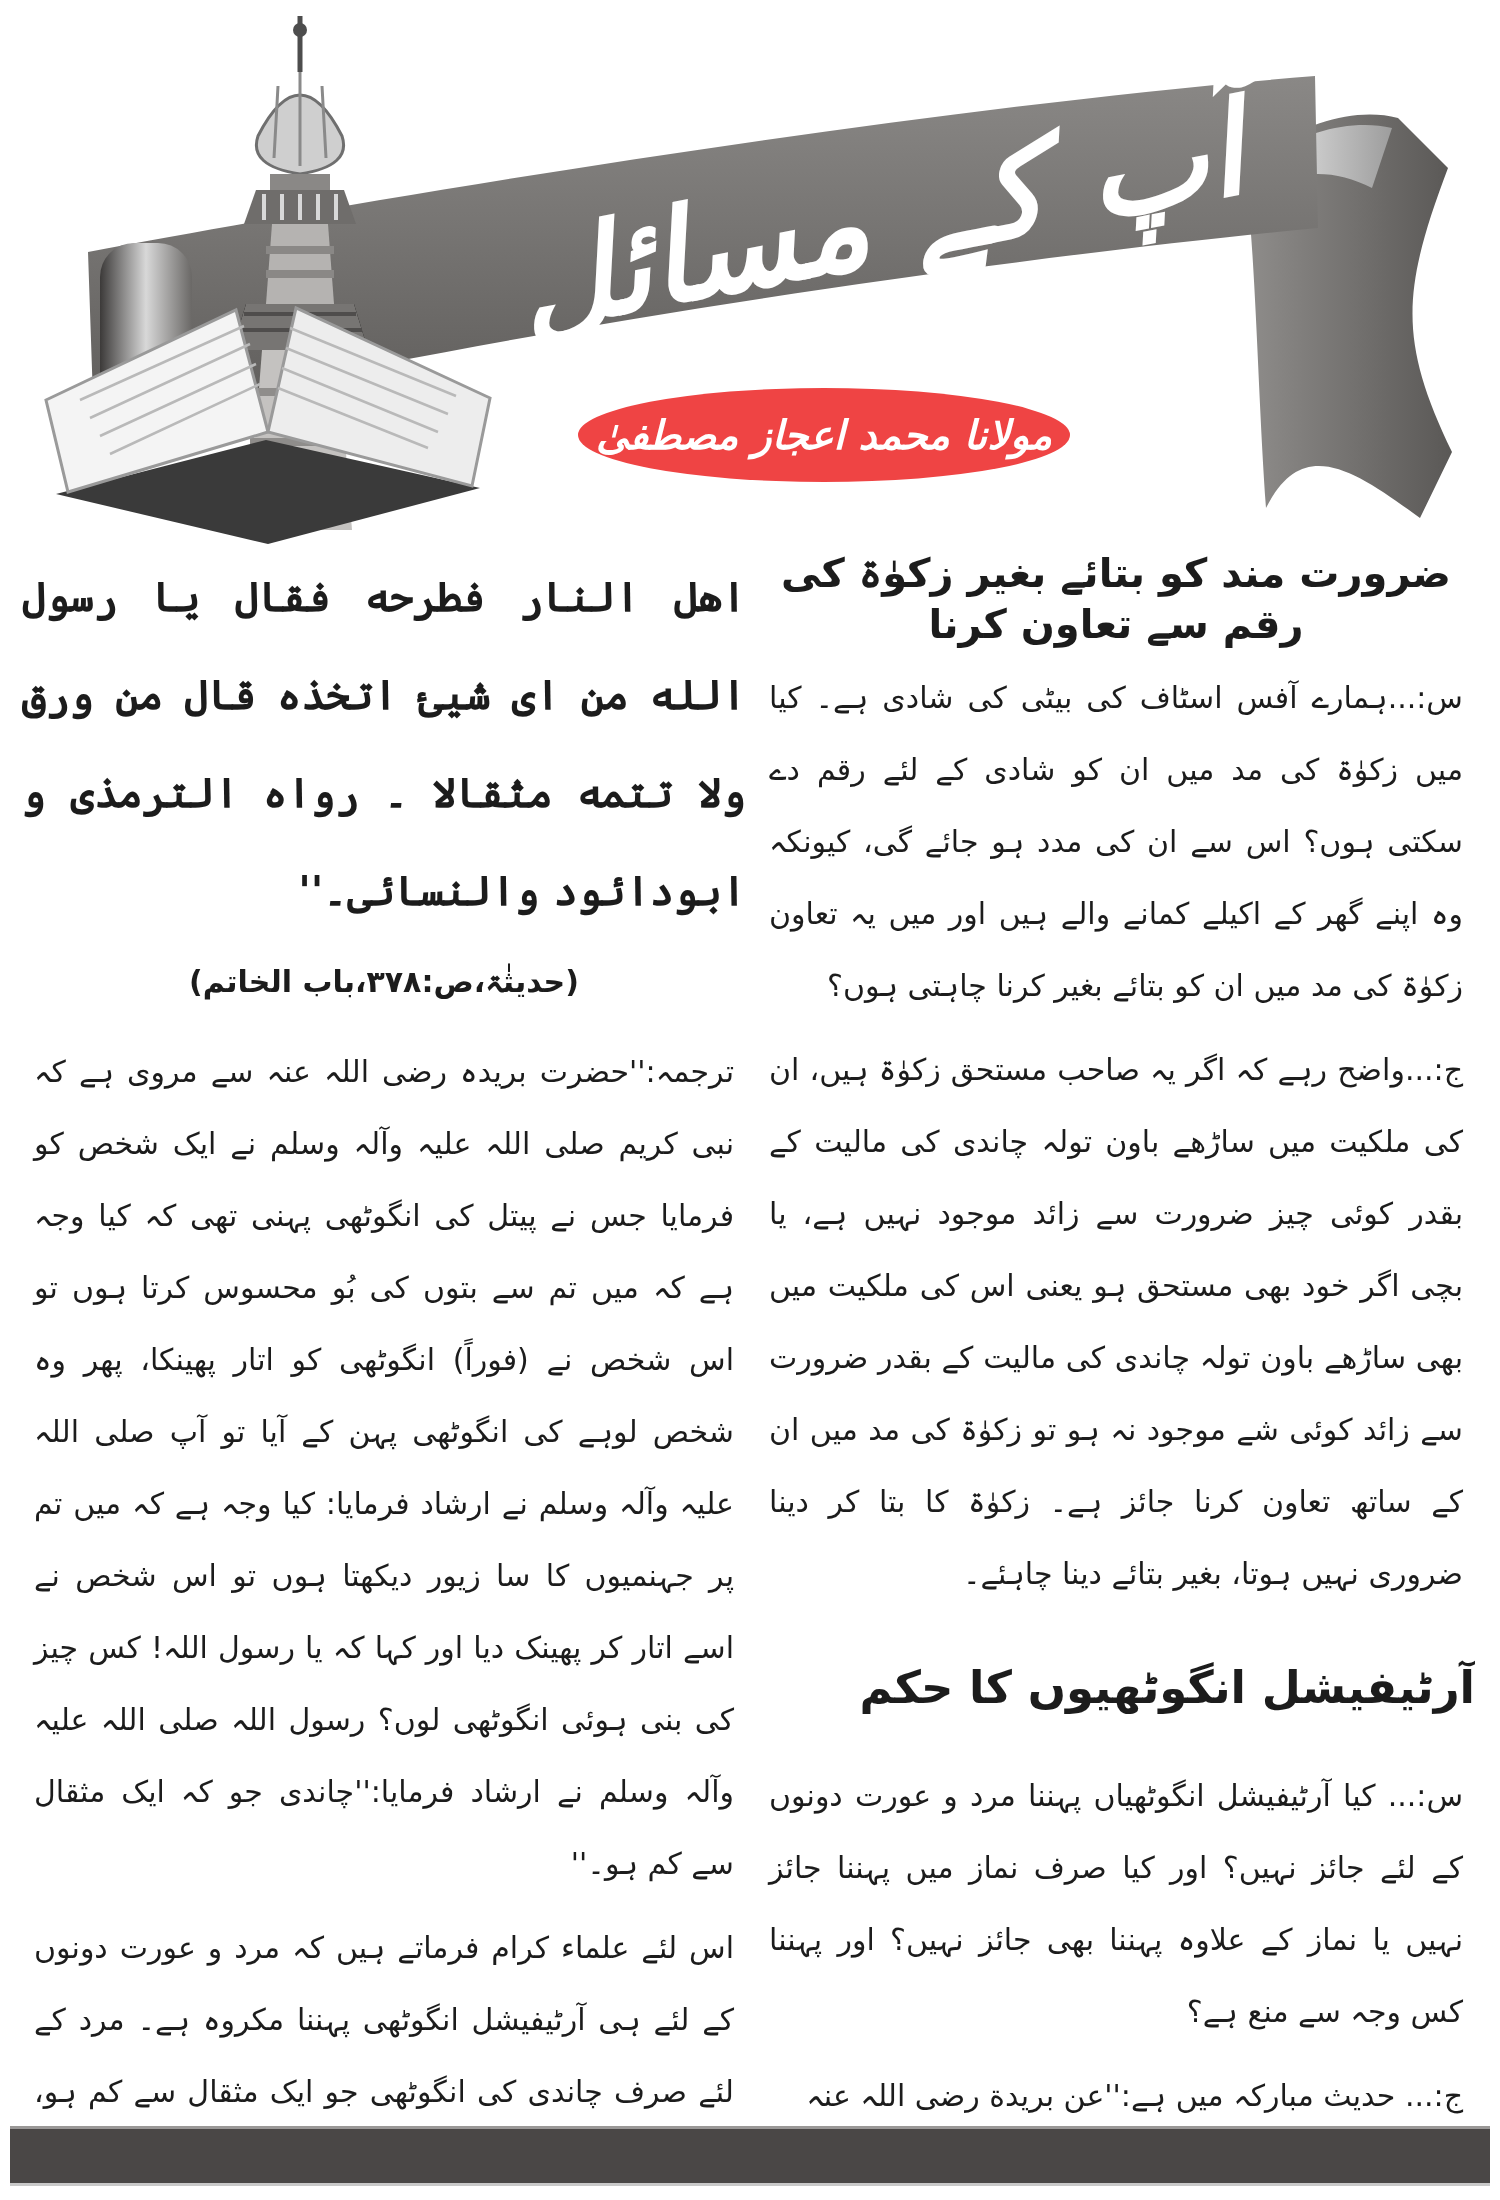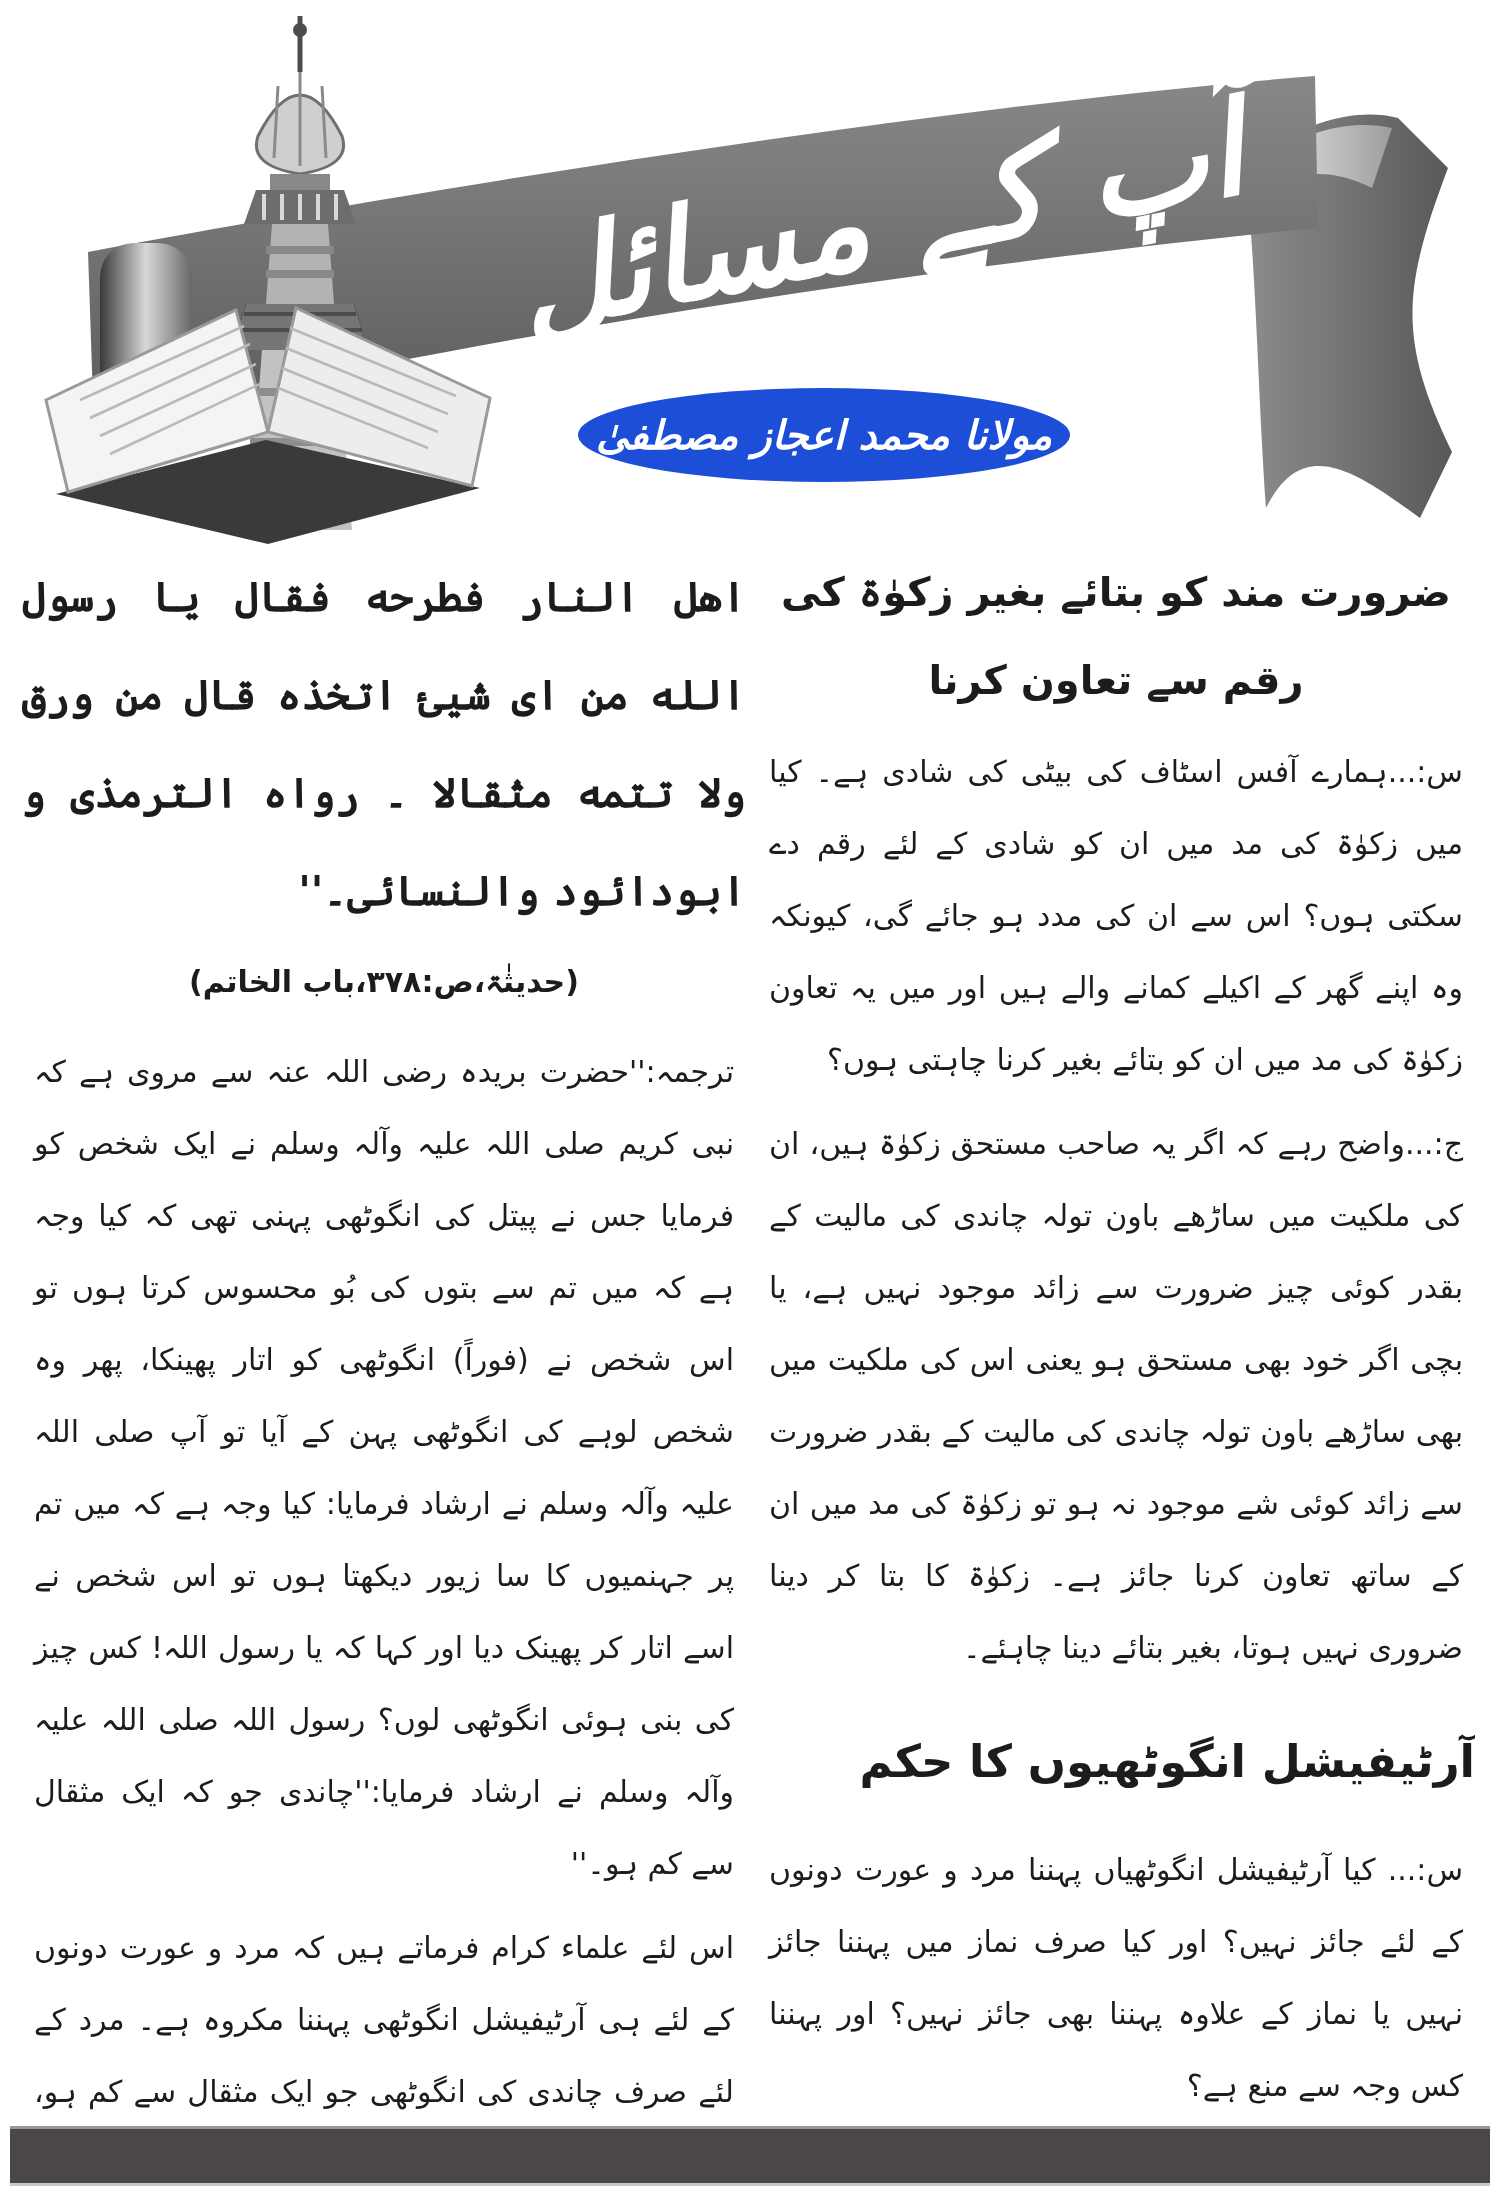--- a/index.html
+++ b/index.html
@@ -5,36 +5,36 @@
   html,body{margin:0;padding:0;background:#e8e8e8;}
   .page{
     position:relative;width:1500px;height:2200px;margin:0 auto;
     background:#ffffff;overflow:hidden;
     font-family:"DejaVu Sans", sans-serif;color:#1c1c1c;
   }
   
   .header-art{position:absolute;top:0;left:0;width:1500px;height:545px;}
   .byline-badge{
     position:absolute;left:578px;top:388px;width:492px;height:94px;
-    background:#1d4ed8;border-radius:50%;
+    background:#ef4444;border-radius:50%;
     display:flex;align-items:center;justify-content:center;
     color:#ffffff;font-size:40px;font-weight:700;font-style:italic;
     direction:rtl;letter-spacing:1px;
   }
   
   .cols{position:absolute;top:548px;left:0;width:1500px;height:1566px;}
   .col{position:absolute;top:0;height:1566px;overflow:hidden;direction:rtl;}
   .col-right{right:25px;width:718px;}
   .col-left{left:22px;width:724px;}
   .u-body{
     font-size:30px;line-height:72px;text-align:justify;
     margin:12px;color:#1c1c1c;
   }
   .u-head1{
-    font-size:40px;font-weight:700;line-height:88px;text-align:center;
+    font-size:40px;font-weight:700;line-height:51px;text-align:center;
     margin:0 0 6px 0;
   }
   .u-head2{
     font-size:45px;font-weight:700;line-height:100px;text-align:right;
     margin:28px 0 22px 0;
   }
   .arabic{
     font-size:41px;font-weight:600;line-height:98px;text-align:justify;
     margin:0;font-family:"DejaVu Serif", serif;
   }

